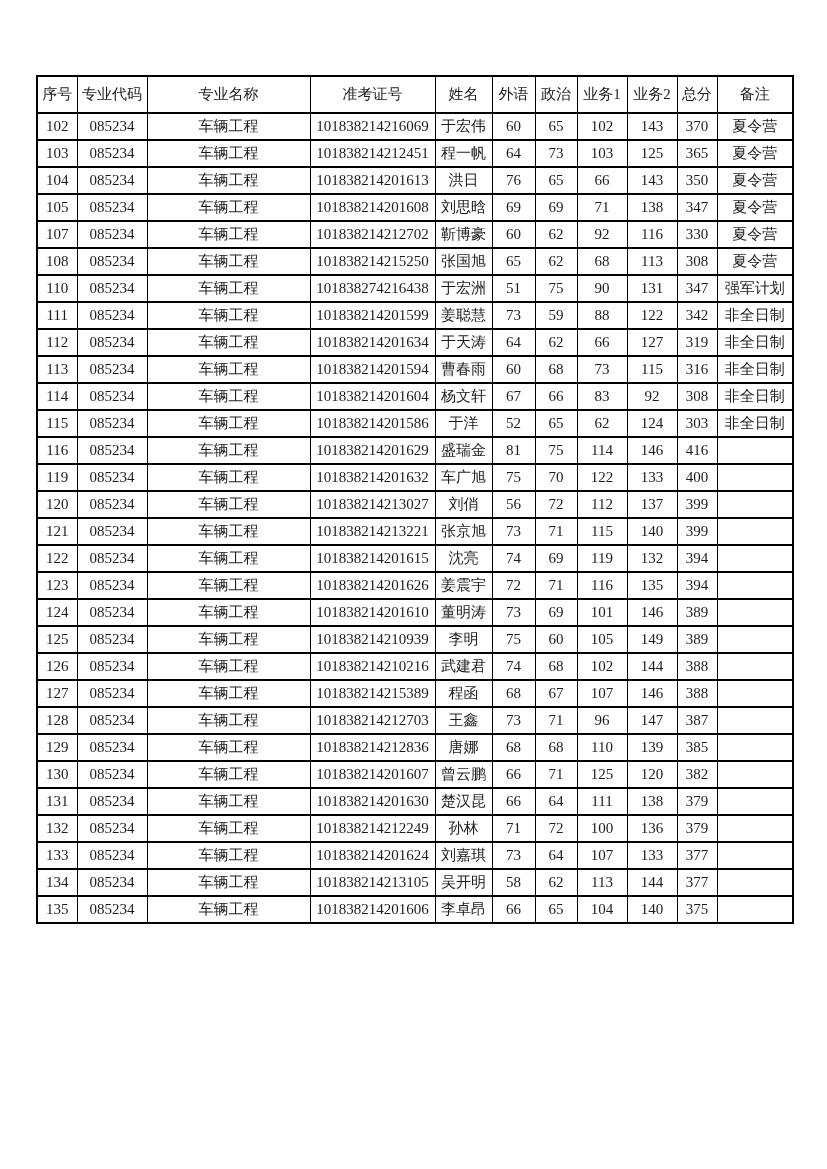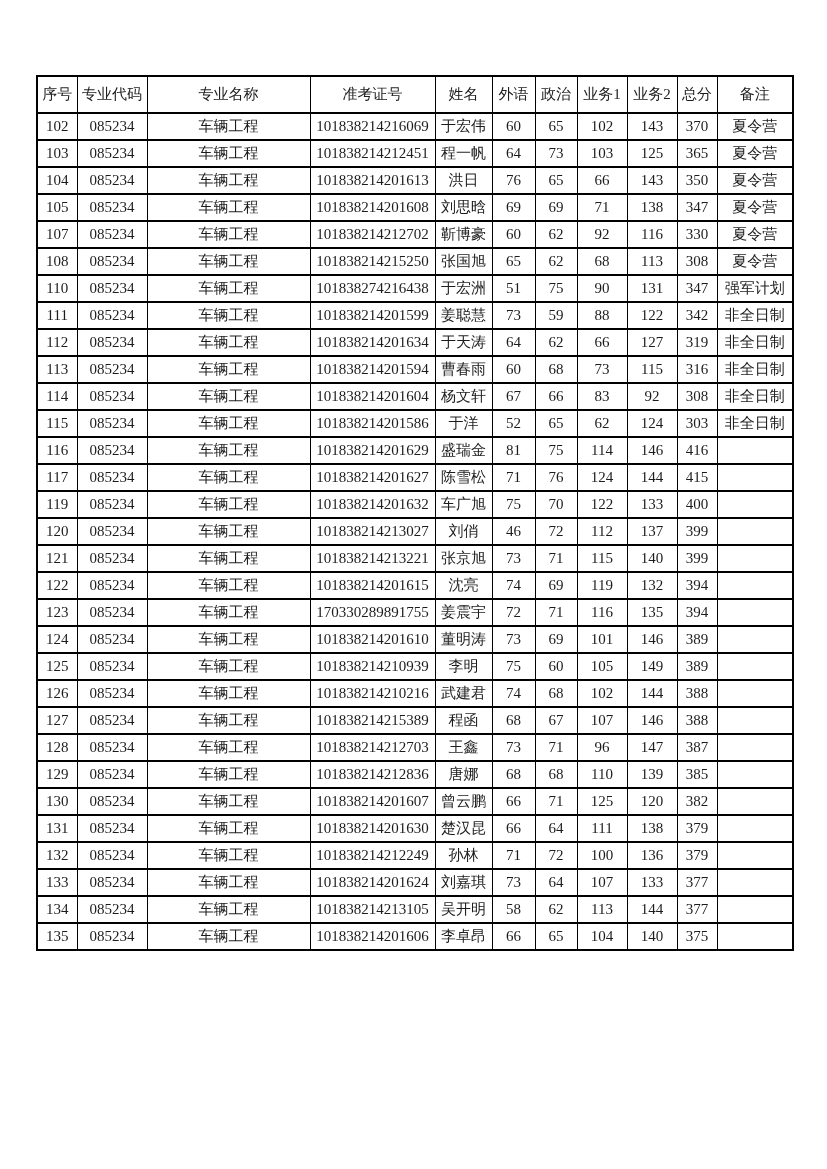--- a/index.html
+++ b/index.html
@@ -249,52 +249,39 @@
           <td>101838214201629</td>
           <td>盛瑞金</td>
           <td>81</td>
           <td>75</td>
           <td>114</td>
           <td>146</td>
           <td>416</td>
           <td></td>
         </tr>
         <tr>
-          <td>117</td>
-          <td>085234</td>
-          <td>车辆工程</td>
-          <td>101838214201627</td>
-          <td>陈雪松</td>
-          <td>71</td>
-          <td>76</td>
-          <td>124</td>
-          <td>144</td>
-          <td>415</td>
-          <td></td>
-        </tr>
-        <tr>
           <td>119</td>
           <td>085234</td>
           <td>车辆工程</td>
           <td>101838214201632</td>
           <td>车广旭</td>
           <td>75</td>
           <td>70</td>
           <td>122</td>
           <td>133</td>
           <td>400</td>
           <td></td>
         </tr>
         <tr>
           <td>120</td>
           <td>085234</td>
           <td>车辆工程</td>
           <td>101838214213027</td>
           <td>刘俏</td>
-          <td>46</td>
+          <td>56</td>
           <td>72</td>
           <td>112</td>
           <td>137</td>
           <td>399</td>
           <td></td>
         </tr>
         <tr>
           <td>121</td>
           <td>085234</td>
           <td>车辆工程</td>
@@ -317,21 +304,21 @@
           <td>69</td>
           <td>119</td>
           <td>132</td>
           <td>394</td>
           <td></td>
         </tr>
         <tr>
           <td>123</td>
           <td>085234</td>
           <td>车辆工程</td>
-          <td>170330289891755</td>
+          <td>101838214201626</td>
           <td>姜震宇</td>
           <td>72</td>
           <td>71</td>
           <td>116</td>
           <td>135</td>
           <td>394</td>
           <td></td>
         </tr>
         <tr>
           <td>124</td>

